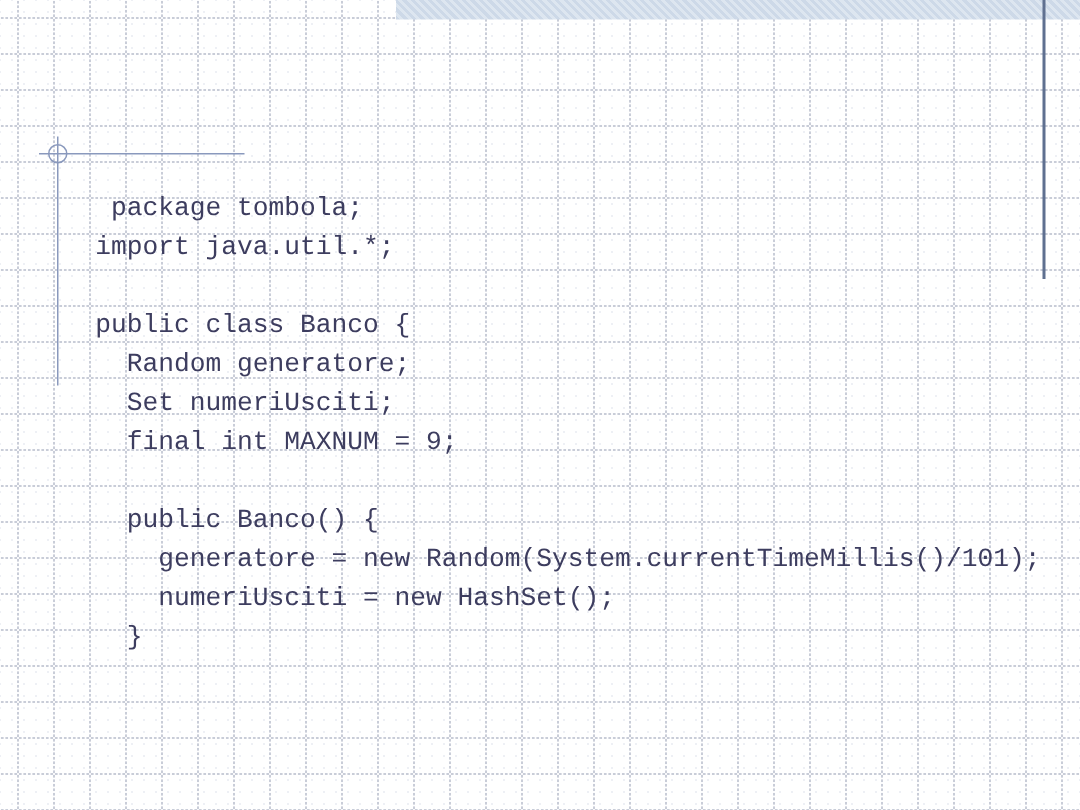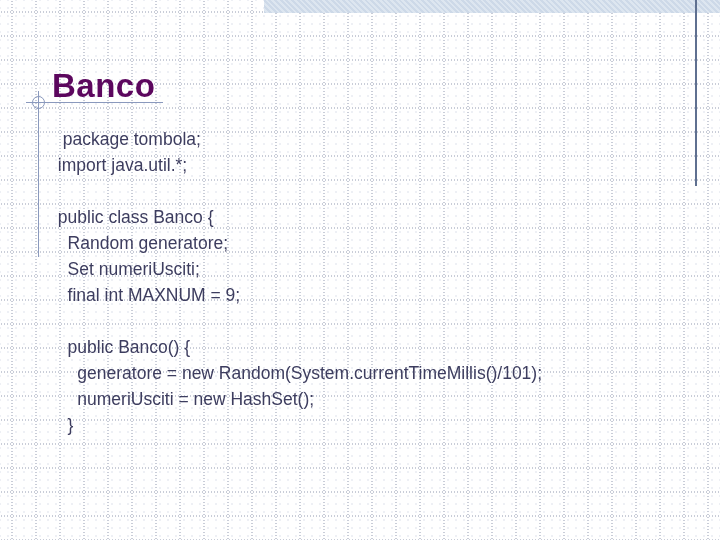--- a/index.html
+++ b/index.html
@@ -74,35 +74,34 @@
     height: 13px;
     border: 1.4px solid var(--accent, #8a99bd);
     border-radius: 50%;
     background: transparent;
   }
   .code-block {
     position: absolute;
     left: 53px;
     top: 126px;
     margin: 0;
-    font-family: Liberation Sans, sans-serif;
+    font-family: Liberation Mono, monospace;
     font-size: 17.5px;
     line-height: 26px;
     color: var(--code, #3d3d5f);
     white-space: pre;
   }
 </style>
 </head>
 <body>
 
 <div class="slide">
   <div class="top-band"></div>
   <div class="right-line"></div>
 
-  <h1 class="slide-title">Banco</h1>
 
   <div class="title-underline"></div>
   <div class="left-margin-line"></div>
   <div class="ornament-circle"></div>
 
   <pre class="code-block">  package tombola;
  import java.util.*;
 
  public class Banco {
    Random generatore;

